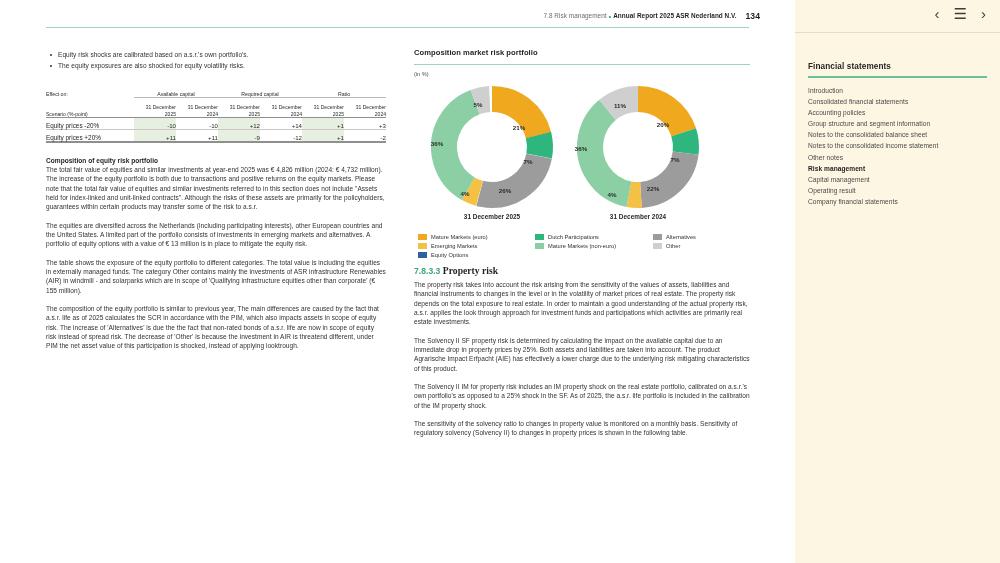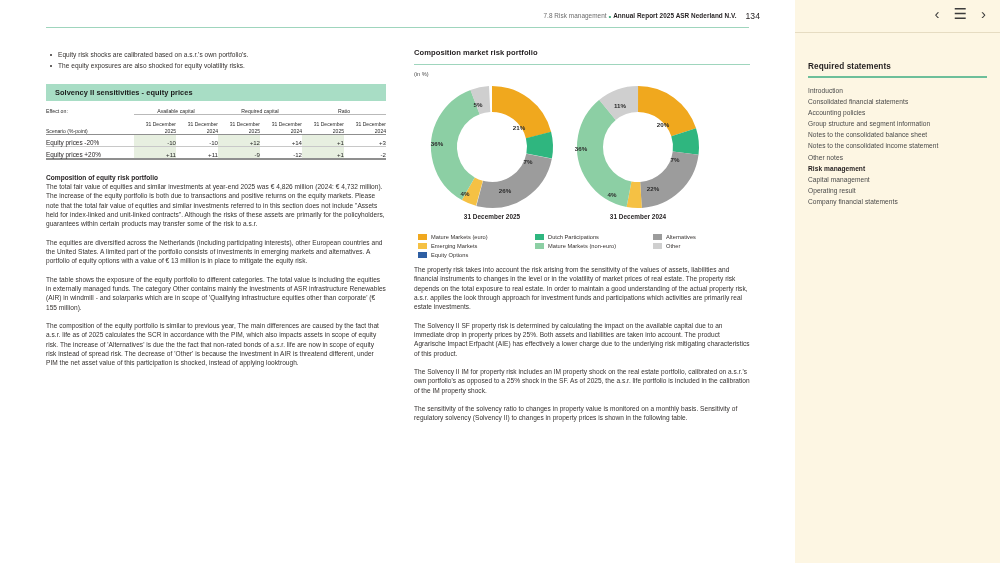--- a/index.html
+++ b/index.html
@@ -39,21 +39,21 @@
   .hdr{
     position:absolute;left:0;top:0;width:795px;height:30px;
   }
   .hdr-inner{
     position:absolute;right:35px;top:11px;
     font-size:6.4px;color:#6b6b6b;white-space:nowrap;
     letter-spacing:.05px;
   }
   .hdr-inner b{color:#231f20;font-weight:bold;}
   .hdr-dot{color:#3aa876;font-size:8px;vertical-align:middle;}
-  .hdr-page{font-weight:normal;color:#231f20;font-size:8.6px;margin-left:7px;vertical-align:-1px;}
+  .hdr-page{font-weight:bold;color:#231f20;font-size:8.6px;margin-left:7px;vertical-align:-1px;}
   .hdr-rule{position:absolute;left:46px;top:27px;width:703px;height:1px;background:#9fd5bd;}
 
   
   .colL{position:absolute;left:46px;top:50px;width:340px;}
   .colR{position:absolute;left:414px;top:48px;width:336px;}
 
   p.b{font-size:6.55px;line-height:9.35px;margin:0 0 9px 0;color:#35312f;letter-spacing:.03px;}
   p.b.tight{margin-bottom:0;}
   .lead{font-weight:bold;color:#231f20;}
 
@@ -140,23 +140,20 @@
   </div>
 
   <div class="colL">
 
     <ul class="bl">
       <li>Equity risk shocks are calibrated based on a.s.r.'s own portfolio's.</li>
       <li>The equity exposures are also shocked for equity volatility risks.</li>
     </ul>
 
     <div class="tbl">
-      <div class="tbl-head">
-        <span>Solvency II sensitivities - equity prices</span>
-      </div>
       <table class="ss">
         <colgroup>
           <col class="c-lab">
             <col class="c-num">
             <col class="c-num">
           <col class="c-num">
             <col class="c-num">
             <col class="c-num">
             <col class="c-num">
         </colgroup>
@@ -313,34 +310,38 @@
           <span class="sw" style="background:#9c9c9c"></span>
           <span class="lg-txt">Alternatives</span>
         </div>
         <div class="lg-item">
           <span class="sw" style="background:#cfcfcf"></span>
           <span class="lg-txt">Other</span>
         </div>
       </div>
     </div>
 
+    <h3 class="sec">
+      <span class="num">7.8.3.3</span>
+      <span>Property risk</span>
+    </h3>
     <p class="b">The property risk takes into account the risk arising from the sensitivity of the values of assets, liabilities and financial instruments to changes in the level or in the volatility of market prices of real estate. The property risk depends on the total exposure to real estate. In order to maintain a good understanding of the actual property risk, a.s.r. applies the look through approach for investment funds and participations which activities are primarily real estate investments.</p>
     <p class="b">The Solvency II SF property risk is determined by calculating the impact on the available capital due to an immediate drop in property prices by 25%. Both assets and liabilities are taken into account. The product Agrarische Impact Erfpacht (AIE) has effectively a lower charge due to the underlying risk mitigating characteristics of this product.</p>
     <p class="b">The Solvency II IM for property risk includes an IM property shock on the real estate portfolio, calibrated on a.s.r.'s own portfolio's as opposed to a 25% shock in the SF. As of 2025, the a.s.r. life portfolio is included in the calibration of the IM property shock.</p>
     <p class="b">The sensitivity of the solvency ratio to changes in property value is monitored on a monthly basis. Sensitivity of regulatory solvency (Solvency II) to changes in property prices is shown in the following table.</p>
   </div>
 
   <div class="sidebar">
     <div class="sb-nav">
       <span>‹</span>
       <span>☰</span>
       <span>›</span>
     </div>
     <div class="sb-rule"></div>
-    <div class="sb-title">Required statements</div>
+    <div class="sb-title">Financial statements</div>
     <div class="sb-underline"></div>
     <div class="sb-list">
       <div class="sb-item">Introduction</div>
       <div class="sb-item">Consolidated financial statements</div>
       <div class="sb-item">Accounting policies</div>
       <div class="sb-item">Group structure and segment information</div>
       <div class="sb-item">Notes to the consolidated balance sheet</div>
       <div class="sb-item">Notes to the consolidated income statement</div>
       <div class="sb-item">Other notes</div>
       <div class="sb-item active">Risk management</div>

